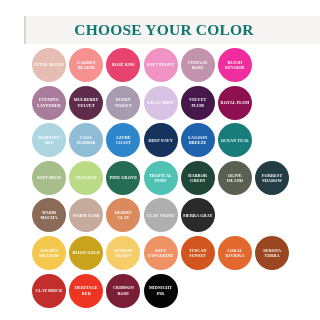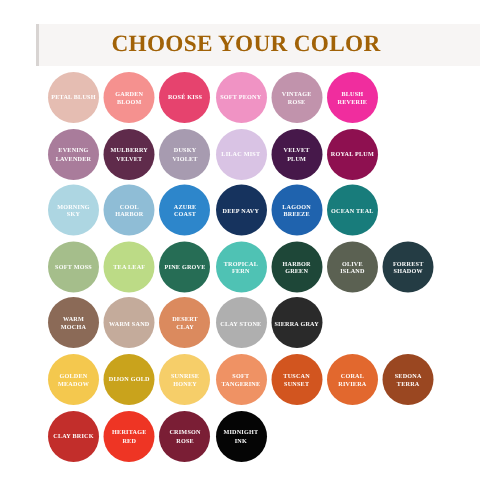--- a/index.html
+++ b/index.html
@@ -39,21 +39,21 @@
     flex: 0 0 auto;
   }
   #page-title {
     flex: 1 1 auto;
     text-align: center;
     padding-right: 18px;
     font-family: "Liberation Serif", "DejaVu Serif", serif;
     font-weight: 700;
     font-size: 15.5px;
     letter-spacing: 0.2px;
-    color: #a16207;
+    color: #0f766e;
     white-space: nowrap;
   }
 
   
   #palette {
     position: absolute;
     left: 32px;
     top: 48px;
     width: 288px;
   }

